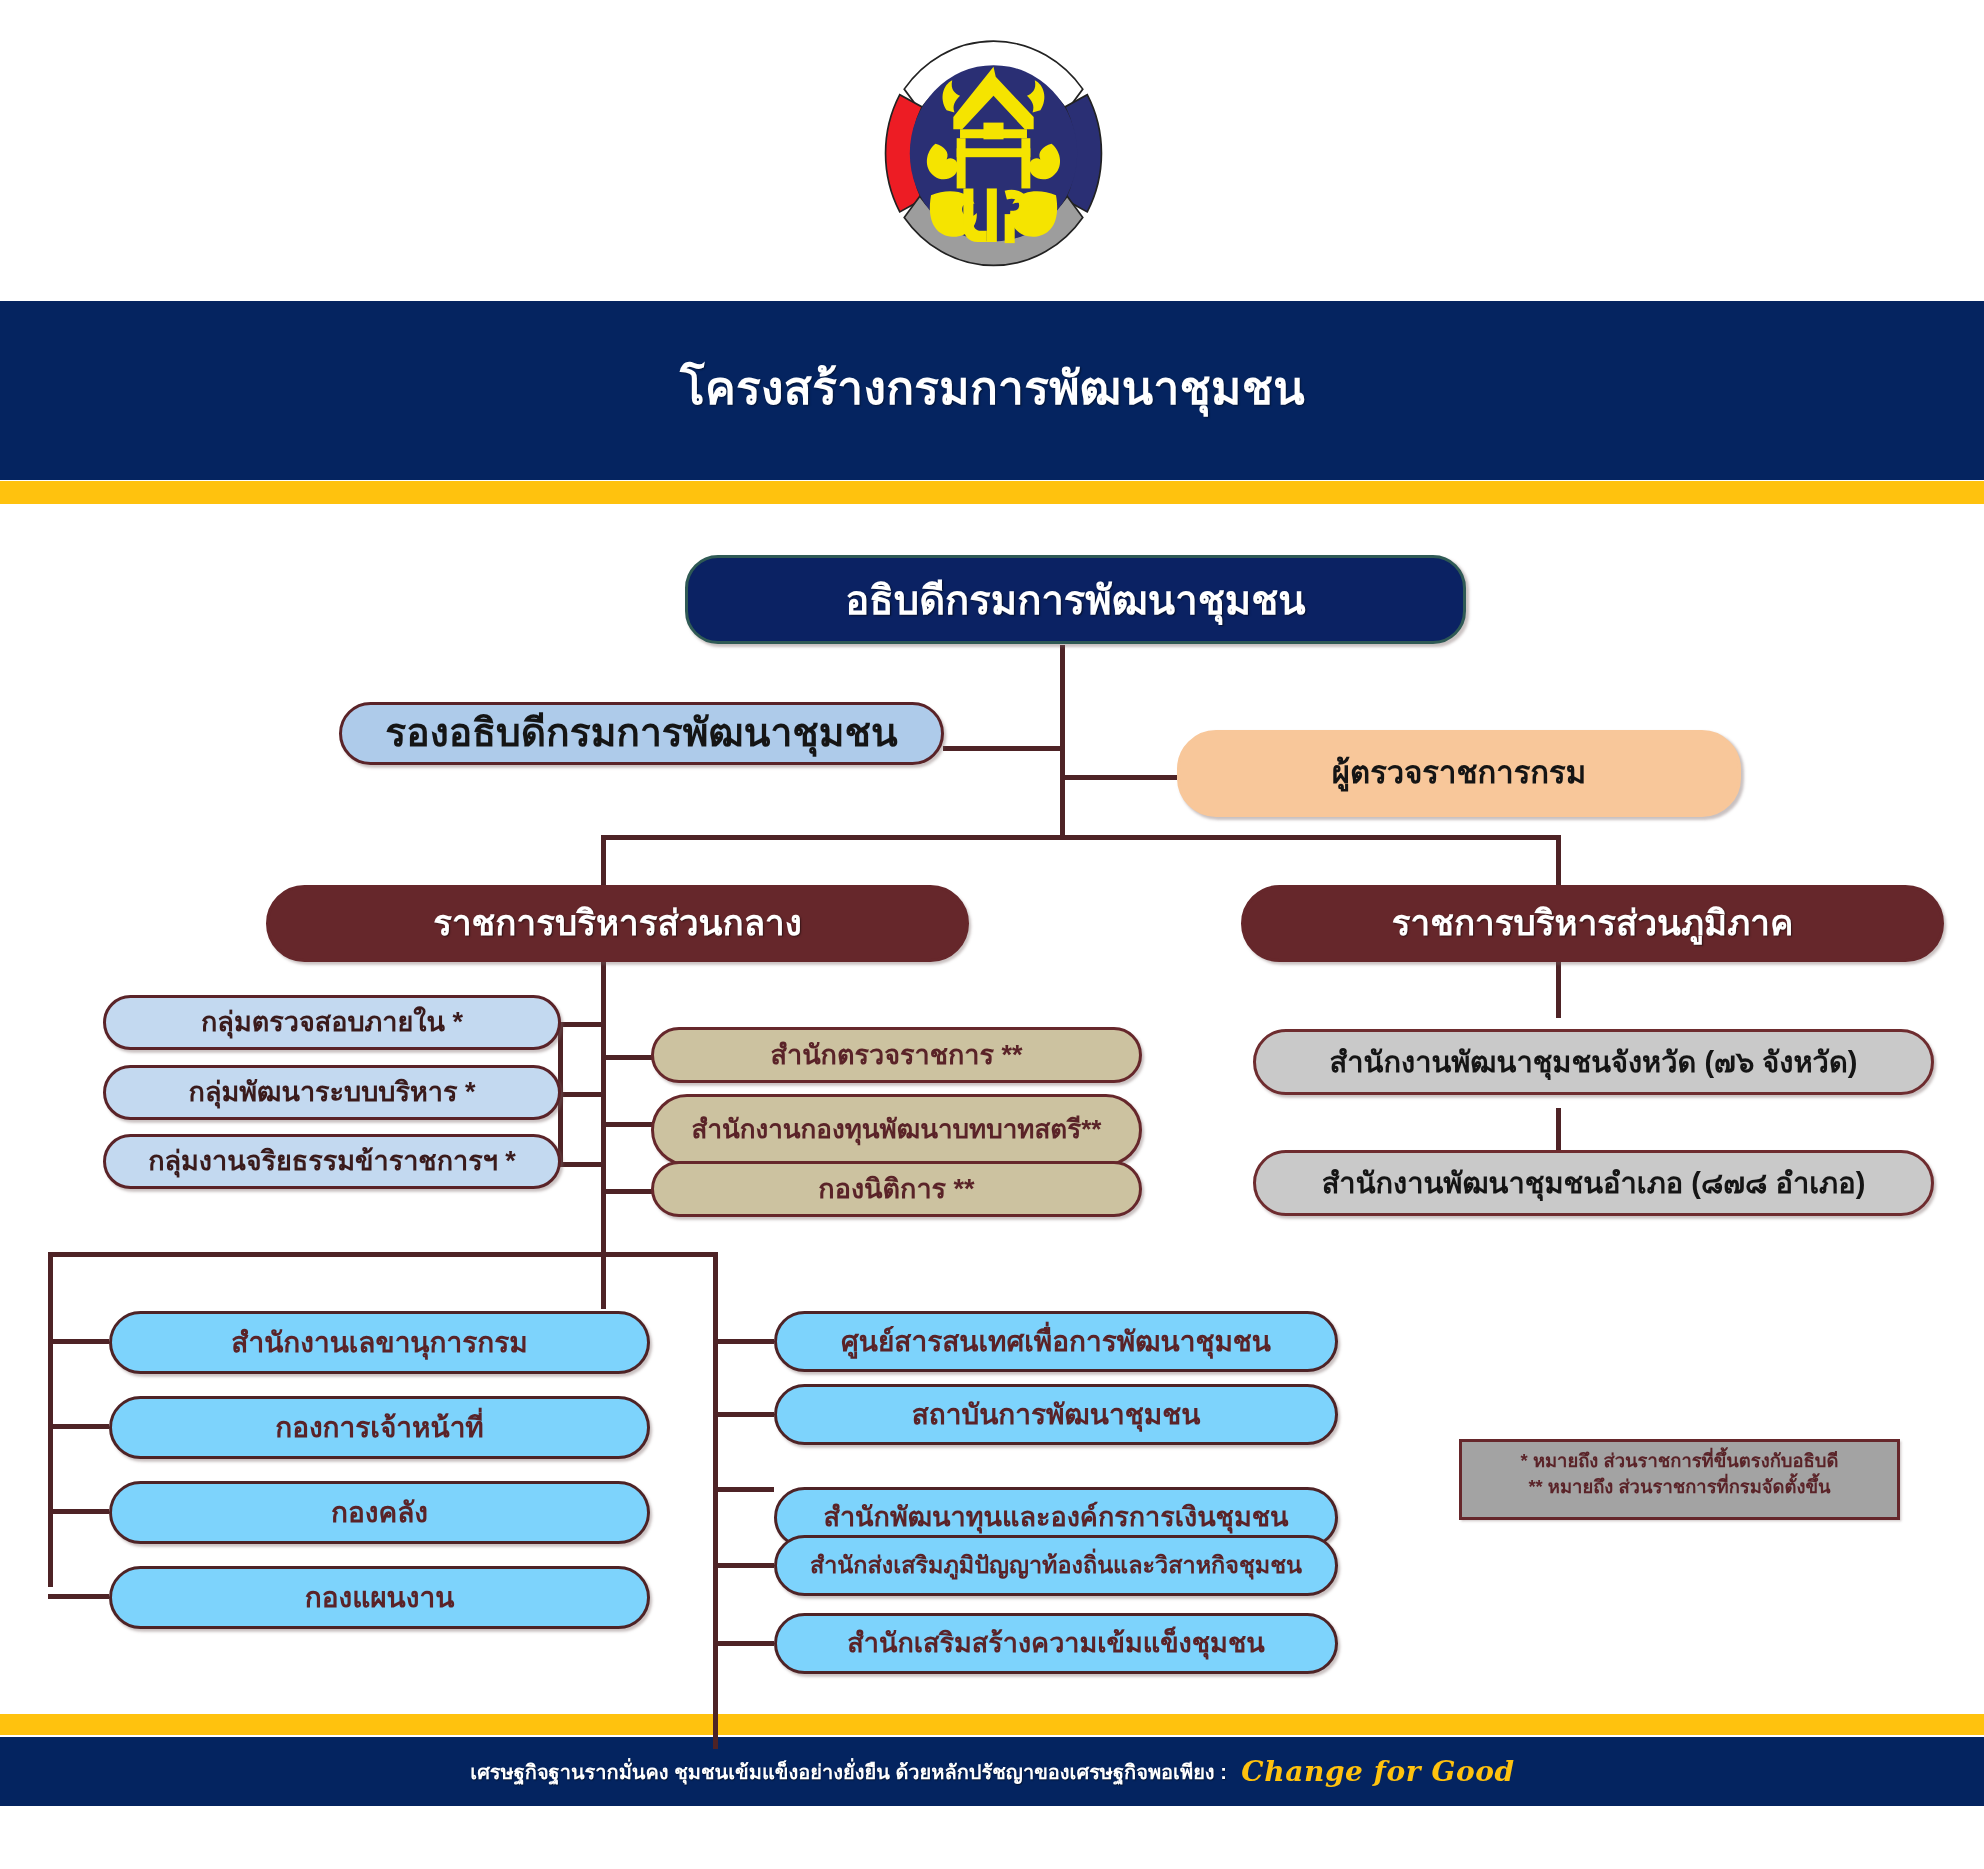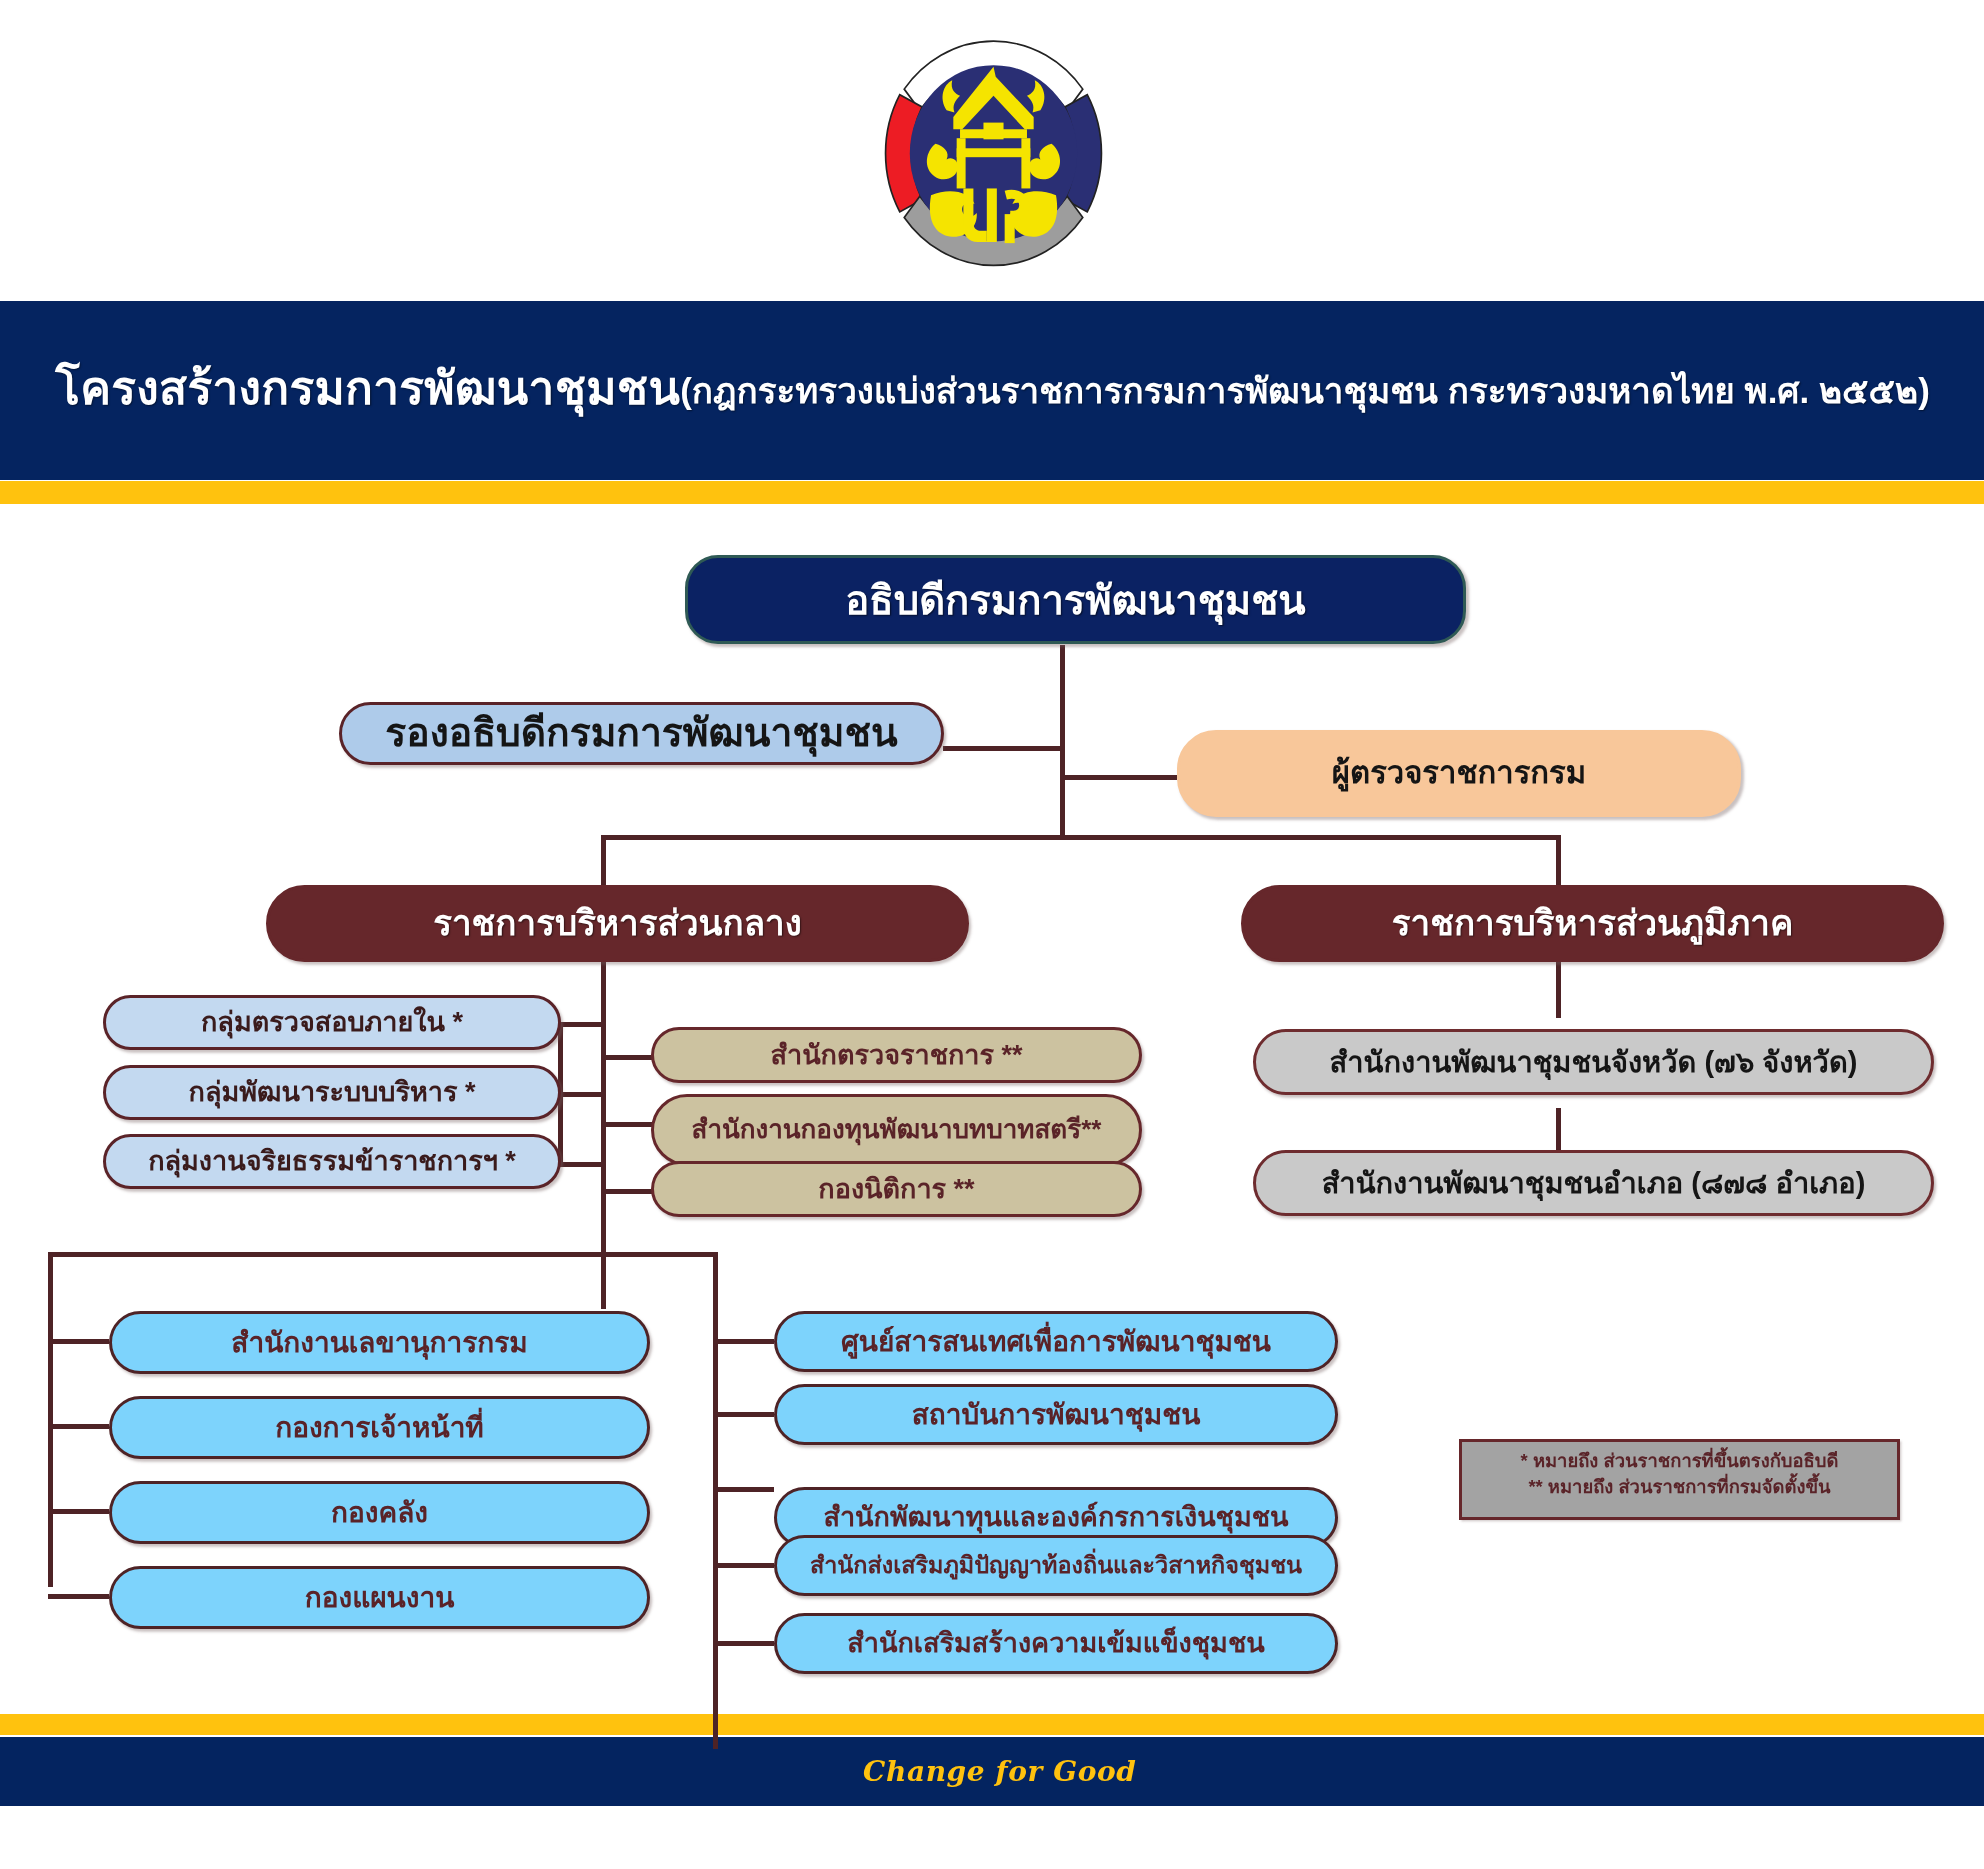--- a/index.html
+++ b/index.html
@@ -115,21 +115,20 @@
       <path d="M226 318 h18 v62 c0 10 6 14 14 14 h10 v20 h-16 c-18 0 -26 -12 -26 -30 Z"></path>
       <path d="M268 318 h18 v96 h-18 Z"></path>
       <path d="M300 322 c24 -6 44 6 44 28 c0 16 -12 26 -26 26 h-8 v-18 h6 c6 0 10 -4 10 -10 c0 -10 -10 -14 -22 -10 Z"></path>
       <path d="M300 364 h18 v52 h-18 Z"></path>
     </g>
   </svg>
 </div>
 
 <div class="abs" id="header-band">
   <div id="header-title">โครงสร้างกรมการพัฒนาชุมชน</div>
-  <div id="header-subtitle">(กฎกระทรวงแบ่งส่วนราชการกรมการพัฒนาชุมชน กระทรวงมหาดไทย พ.ศ. ๒๕๕๒)</div>
 </div>
 <div class="abs" id="header-rule"></div>
 
 <div class="abs ln" style="left:1060px;top:645px;width:5px;height:193px;"></div>
 <div class="abs ln" style="left:943px;top:746px;width:120px;height:5px;"></div>
 <div class="abs ln" style="left:1060px;top:775px;width:117px;height:5px;"></div>
 
 <div class="abs ln" style="left:601px;top:835px;width:960px;height:5px;"></div>
 <div class="abs ln" style="left:601px;top:835px;width:5px;height:56px;"></div>
 <div class="abs ln" style="left:1556px;top:835px;width:5px;height:56px;"></div>
@@ -195,15 +194,16 @@
 <div class="abs node pink" style="left:774px;top:1535px;width:564px;height:61px;font-size:23.4px;">สำนักส่งเสริมภูมิปัญญาท้องถิ่นและวิสาหกิจชุมชน</div>
 <div class="abs node pink" style="left:774px;top:1613px;width:564px;height:61px;font-size:27px;">สำนักเสริมสร้างความเข้มแข็งชุมชน</div>
 
 <div class="abs" id="legend">
   <div class="legend-line">* หมายถึง ส่วนราชการที่ขึ้นตรงกับอธิบดี</div>
   <div class="legend-line">** หมายถึง ส่วนราชการที่กรมจัดตั้งขึ้น</div>
 </div>
 
 <div class="abs" id="footer-rule"></div>
 <div class="abs" id="footer-band">
+  <span id="footer-text">เศรษฐกิจฐานรากมั่นคง ชุมชนเข้มแข็งอย่างยั่งยืน ด้วยหลักปรัชญาของเศรษฐกิจพอเพียง  :</span>
   <span id="footer-slogan">Change for Good</span>
 </div>
 
 
 </body></html>

